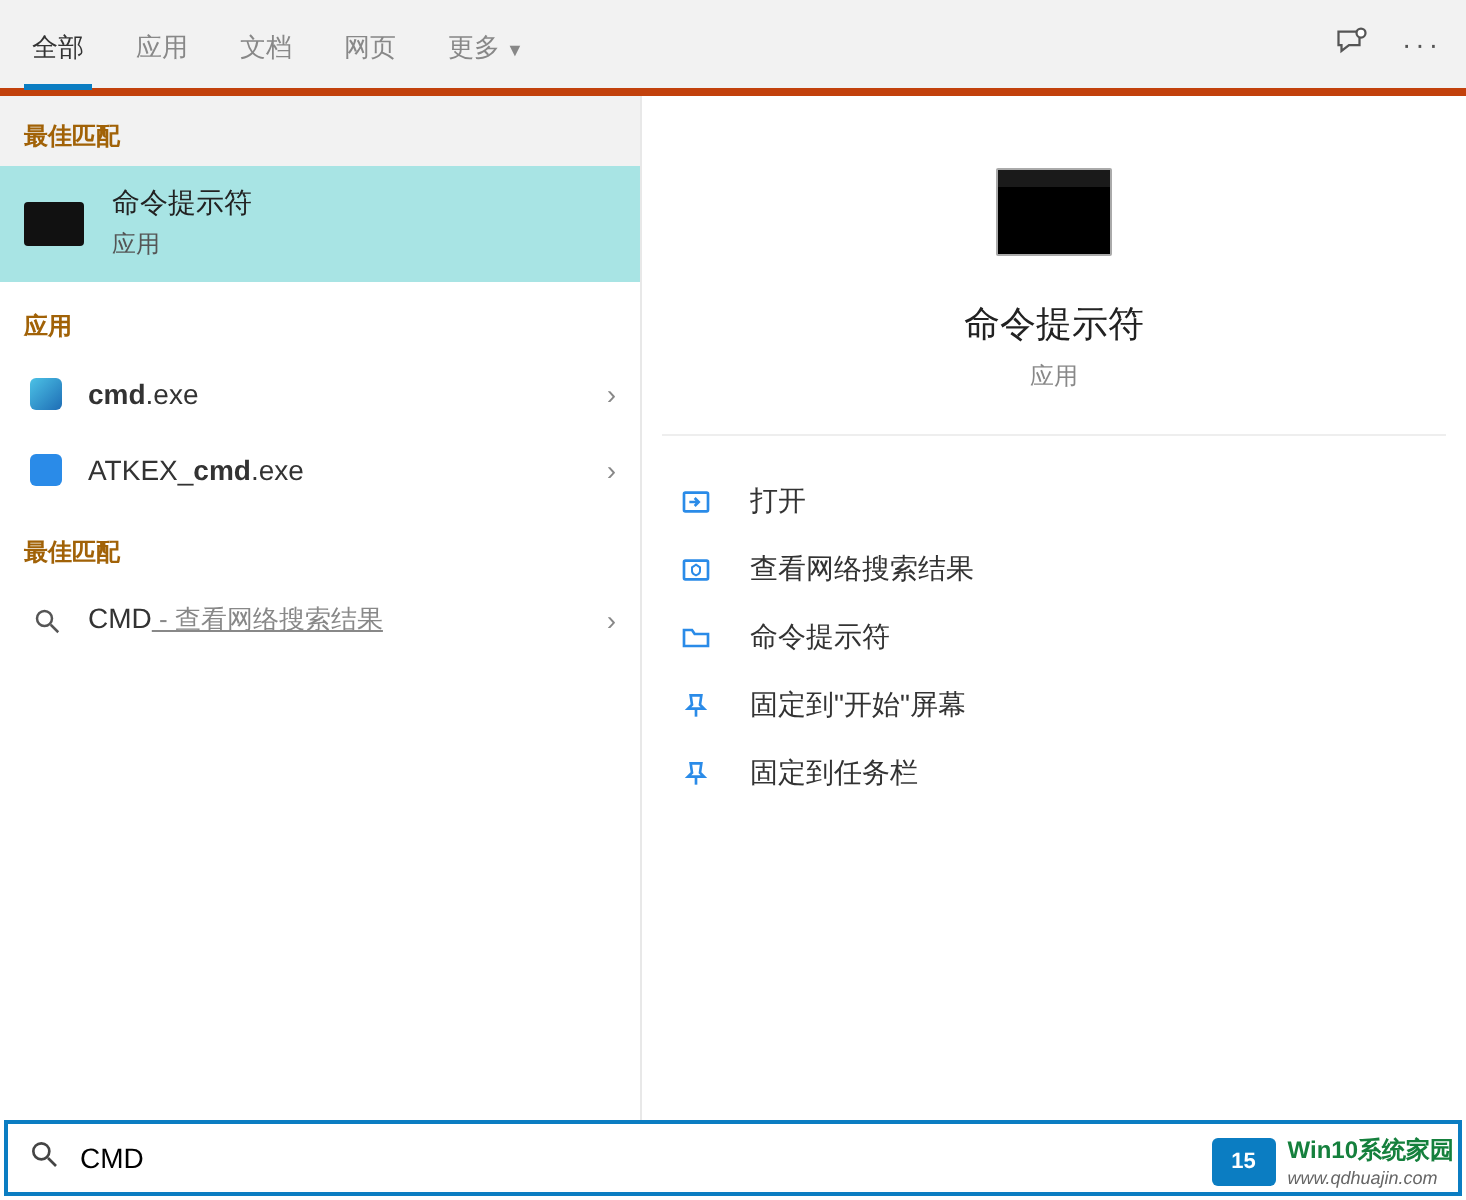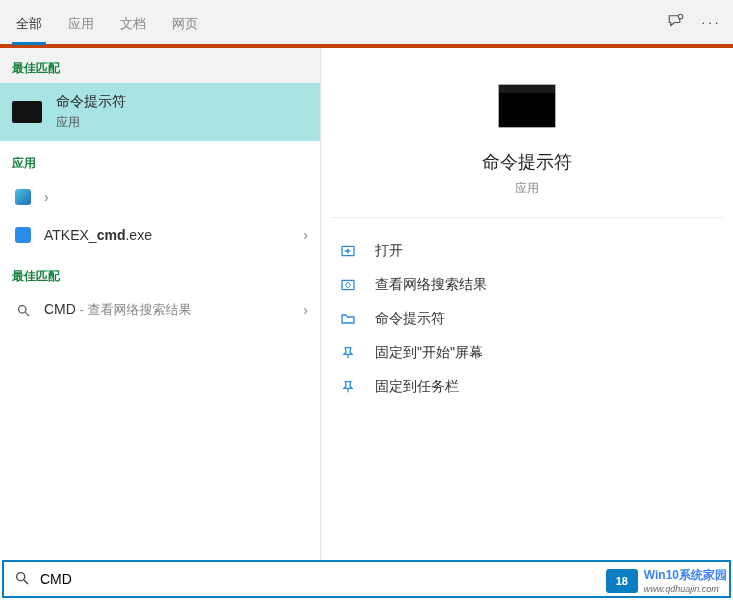--- a/index.html
+++ b/index.html
@@ -10,30 +10,30 @@
     .tab { font-size: 13px; color: #888; padding: 14px 4px 11px; cursor: pointer; position: relative; }
     .tab.active { color: #333; }
     .tab.active::after { content: ""; position: absolute; left: 0; right: 0; bottom: -1px; height: 3px; background: #0b7dc2; }
     .more-chev { font-size: 9px; margin-left: 3px; color: #888; }
     .header-right { display: flex; gap: 16px; align-items: center; }
     .hicon { color: #555; font-size: 14px; cursor: pointer; }
     .ellipsis { letter-spacing: 2px; }
     
     .content { display: flex; height: 512px; }
     .left-pane { width: 320px; background: #fff; }
-    .section-header { font-size: 12px; font-weight: 600; color: #15803d; padding: 12px 12px 6px; background: #f2f2f2; }
+    .section-header { font-size: 12px; font-weight: 600; color: #a16207; padding: 12px 12px 6px; background: #f2f2f2; }
     .best-match { background: #a8e4e4; display: flex; align-items: center; padding: 10px 12px; gap: 14px; }
     .cmd-thumb { width: 30px; height: 22px; background: #111; border-radius: 2px; }
     .bm-text .title { font-size: 14px; color: #222; }
     .bm-text .sub { font-size: 12px; color: #555; margin-top: 3px; }
     
     .row { display: flex; align-items: center; padding: 10px 12px 10px 14px; gap: 12px; cursor: pointer; }
     .row-icon { width: 18px; height: 18px; display: flex; align-items: center; justify-content: center; font-size: 14px; }
     .row-label { flex: 1; font-size: 14px; color: #333; }
-    .row-label .secondary { color: #888; font-size: 13px; }
+    .row-label .secondary { color: #888; font-size: 13px; text-decoration: underline; }
     .chev-right { color: #888; font-size: 14px; }
     .pill-icon { width: 16px; height: 16px; border-radius: 3px; display: inline-block; }
     .pill-win { background: linear-gradient(135deg, #4cc2e6, #1e6db5); }
     .pill-blue { background: #2a8be8; border-radius: 3px; }
     
     .right-pane { flex: 1; border-left: 1px solid #e8e8e8; padding-top: 8px; position: relative; }
     .detail-card { margin: 0 10px; padding-bottom: 20px; border-bottom: 1px solid #eee; }
     .detail-inner { display: flex; flex-direction: column; align-items: center; padding-top: 28px; }
     .big-thumb { width: 58px; height: 44px; background: linear-gradient(to bottom, #1a1a1a 0%, #1a1a1a 20%, #000 20%, #000 100%); border: 1px solid #aaa; border-radius: 1px; }
     .detail-title { font-size: 18px; color: #222; margin-top: 22px; }
@@ -42,32 +42,33 @@
     .actions { padding: 16px 8px; }
     .action-row { display: flex; align-items: center; gap: 18px; padding: 8px 10px; cursor: pointer; font-size: 14px; color: #333; }
     .action-icon { width: 18px; height: 18px; display: flex; align-items: center; justify-content: center; color: #2a8be8; font-size: 15px; }
     
     .search-bar { position: absolute; left: 2px; right: 2px; bottom: 2px; height: 38px; border: 2px solid #0b7dc2; background: #fff; display: flex; align-items: center; padding: 0 10px; gap: 10px; }
     .search-icon { color: #555; font-size: 15px; }
     .search-input { border: none; outline: none; font-size: 14px; flex: 1; background: transparent; }
     
     .watermark { position: absolute; right: 6px; bottom: 6px; display: flex; align-items: center; gap: 6px; pointer-events: none; }
     .wm-logo { width: 32px; height: 24px; background: #0b7dc2; border-radius: 3px; color: #fff; font-weight: bold; font-size: 11px; display: flex; align-items: center; justify-content: center; position: relative; }
-    .wm-text .line1 { font-size: 12px; font-weight: bold; color: #3b82f6; }
+    .wm-text .line1 { font-size: 12px; font-weight: bold; color: #15803d; }
     .wm-text .line2 { font-size: 9px; color: #666; font-style: italic; }
   </style>
 </head>
 <body>
 
 <div class="header">
   <div class="tabs">
     <div class="tab active">全部</div>
     <div class="tab">应用</div>
     <div class="tab">文档</div>
     <div class="tab">网页</div>
+    <div class="tab"><span>更多</span><span class="more-chev">▼</span></div>
   </div>
   <div class="header-right">
     <span class="hicon">
       <svg width="18" height="18" viewBox="0 0 24 24" fill="none" stroke="#555" stroke-width="1.5">
           <path d="M3 5h14v9H10l-5 4v-4H3z"></path>
           <circle cx="18" cy="6" r="3" fill="#fff"></circle>
         </svg>
     </span>
     <span class="hicon ellipsis">···</span>
   </div>
@@ -82,20 +83,21 @@
         <div class="title">命令提示符</div>
         <div class="sub">应用</div>
       </div>
     </div>
 
     <div class="section-header" style="background:#fff;padding-top:14px">应用</div>
     <div class="row">
       <span class="row-icon">
           <span class="pill-icon pill-win"></span>
         </span>
+      <span class="row-label"><span></span><b>cmd</b><span>.exe</span></span>
       <span class="chev-right">›</span>
     </div>
     <div class="row">
       <span class="row-icon">
           <span class="pill-icon pill-blue"></span>
         </span>
       <span class="row-label"><span>ATKEX_</span><b>cmd</b><span>.exe</span></span>
       <span class="chev-right">›</span>
     </div>
 
@@ -174,18 +176,18 @@
   <span class="search-icon">
     <svg width="16" height="16" viewBox="0 0 24 24" fill="none" stroke="#444" stroke-width="2">
         <circle cx="10" cy="10" r="6"></circle>
         <line x1="15" y1="15" x2="21" y2="21"></line>
       </svg>
   </span>
   <input class="search-input" value="CMD" style="">
 </div>
 
 <div class="watermark">
-  <div class="wm-logo">18</div>
+  <div class="wm-logo">15</div>
   <div class="wm-text">
     <div class="line1">Win10系统家园</div>
     <div class="line2">www.qdhuajin.com</div>
   </div>
 </div>
 
 </body></html>

